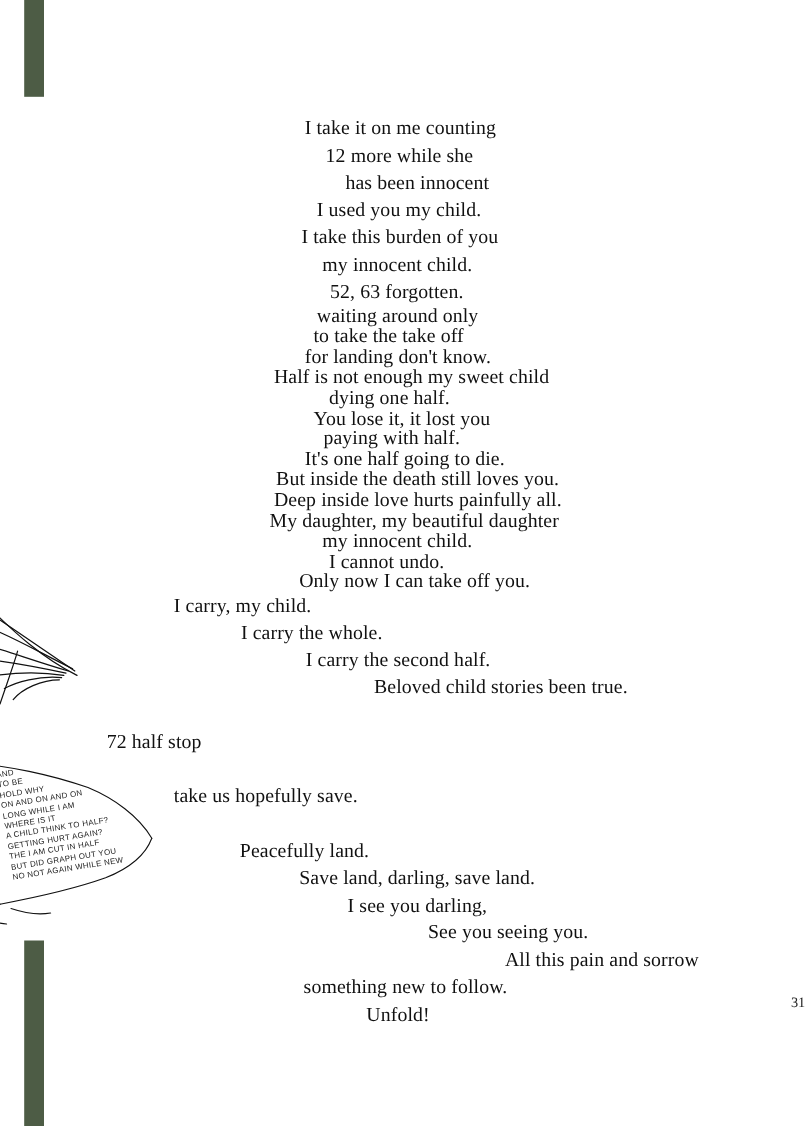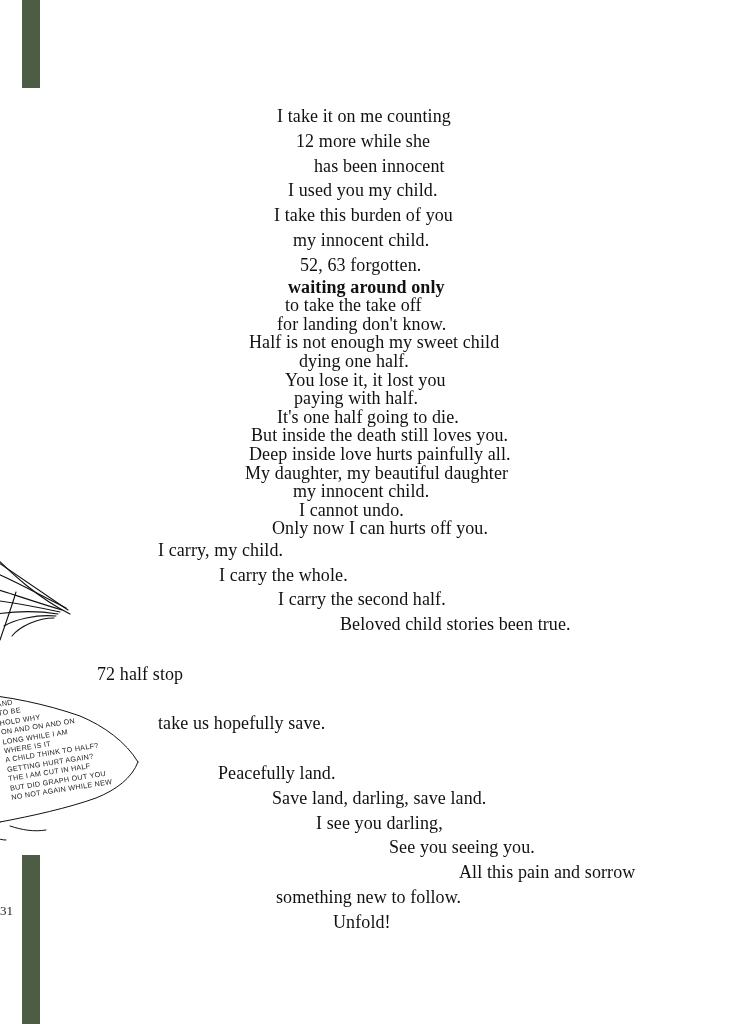--- a/index.html
+++ b/index.html
@@ -55,21 +55,21 @@
   
   .line.tight {
     line-height: 18.6px;
   }
 
   .page-number {
     position: absolute;
     top: 903px;
     left: 0;
     width: 732px;
-    text-align: left;
+    text-align: right;
     font-size: 13px;
     color: #222;
   }
 
   
   .ink {
     position: absolute;
     pointer-events: none;
   }
   .ink-feather {
@@ -145,34 +145,34 @@
 NO NOT AGAIN WHILE NEW</div>
 
   <div class="poem">
       <div class="line" style="padding-left: 277px;">I take it on me counting</div>
       <div class="line" style="padding-left: 296px;">12 more while she</div>
       <div class="line" style="padding-left: 293px; margin-left: 21px;">has been innocent</div>
       <div class="line" style="padding-left: 288px;">I used you my child.</div>
       <div class="line" style="padding-left: 274px;">I take this burden of you</div>
       <div class="line" style="padding-left: 293px;">my innocent child.</div>
       <div class="line" style="padding-left: 300px;">52, 63 forgotten.</div>
-      <div class="line tight" style="padding-left: 288px; font-weight: bold;">waiting around only</div>
+      <div class="line tight" style="padding-left: 288px;">waiting around only</div>
       <div class="line tight" style="padding-left: 285px;">to take the take off</div>
       <div class="line tight" style="padding-left: 277px;">for landing don't know.</div>
       <div class="line tight" style="padding-left: 249px;">Half is not enough my sweet child</div>
       <div class="line tight" style="padding-left: 299px;">dying one half.</div>
       <div class="line tight" style="padding-left: 285px;">You lose it, it lost you</div>
       <div class="line tight" style="padding-left: 294px;">paying with half.</div>
       <div class="line tight" style="padding-left: 277px;">It's one half going to die.</div>
       <div class="line tight" style="padding-left: 251px;">But inside the death still loves you.</div>
       <div class="line tight" style="padding-left: 249px;">Deep inside love hurts painfully all.</div>
       <div class="line tight" style="padding-left: 245px;">My daughter, my beautiful daughter</div>
       <div class="line tight" style="padding-left: 293px;">my innocent child.</div>
       <div class="line tight" style="padding-left: 299px;">I cannot undo.</div>
-      <div class="line tight" style="padding-left: 272px;">Only now I can hurts off you.</div>
+      <div class="line tight" style="padding-left: 272px;">Only now I can take off you.</div>
       <div class="line" style="padding-left: 158px;">I carry, my child.</div>
       <div class="line" style="padding-left: 219px;">I carry the whole.</div>
       <div class="line" style="padding-left: 278px;">I carry the second half.</div>
       <div class="line" style="padding-left: 340px;">Beloved child stories been true.</div>
       <div class="line" style="padding-left: 0px;">&nbsp;</div>
       <div class="line" style="padding-left: 97px;">72 half stop</div>
       <div class="line" style="padding-left: 0px;">&nbsp;</div>
       <div class="line" style="padding-left: 158px;">take us hopefully save.</div>
       <div class="line" style="padding-left: 0px;">&nbsp;</div>
       <div class="line" style="padding-left: 218px;">Peacefully land.</div>

